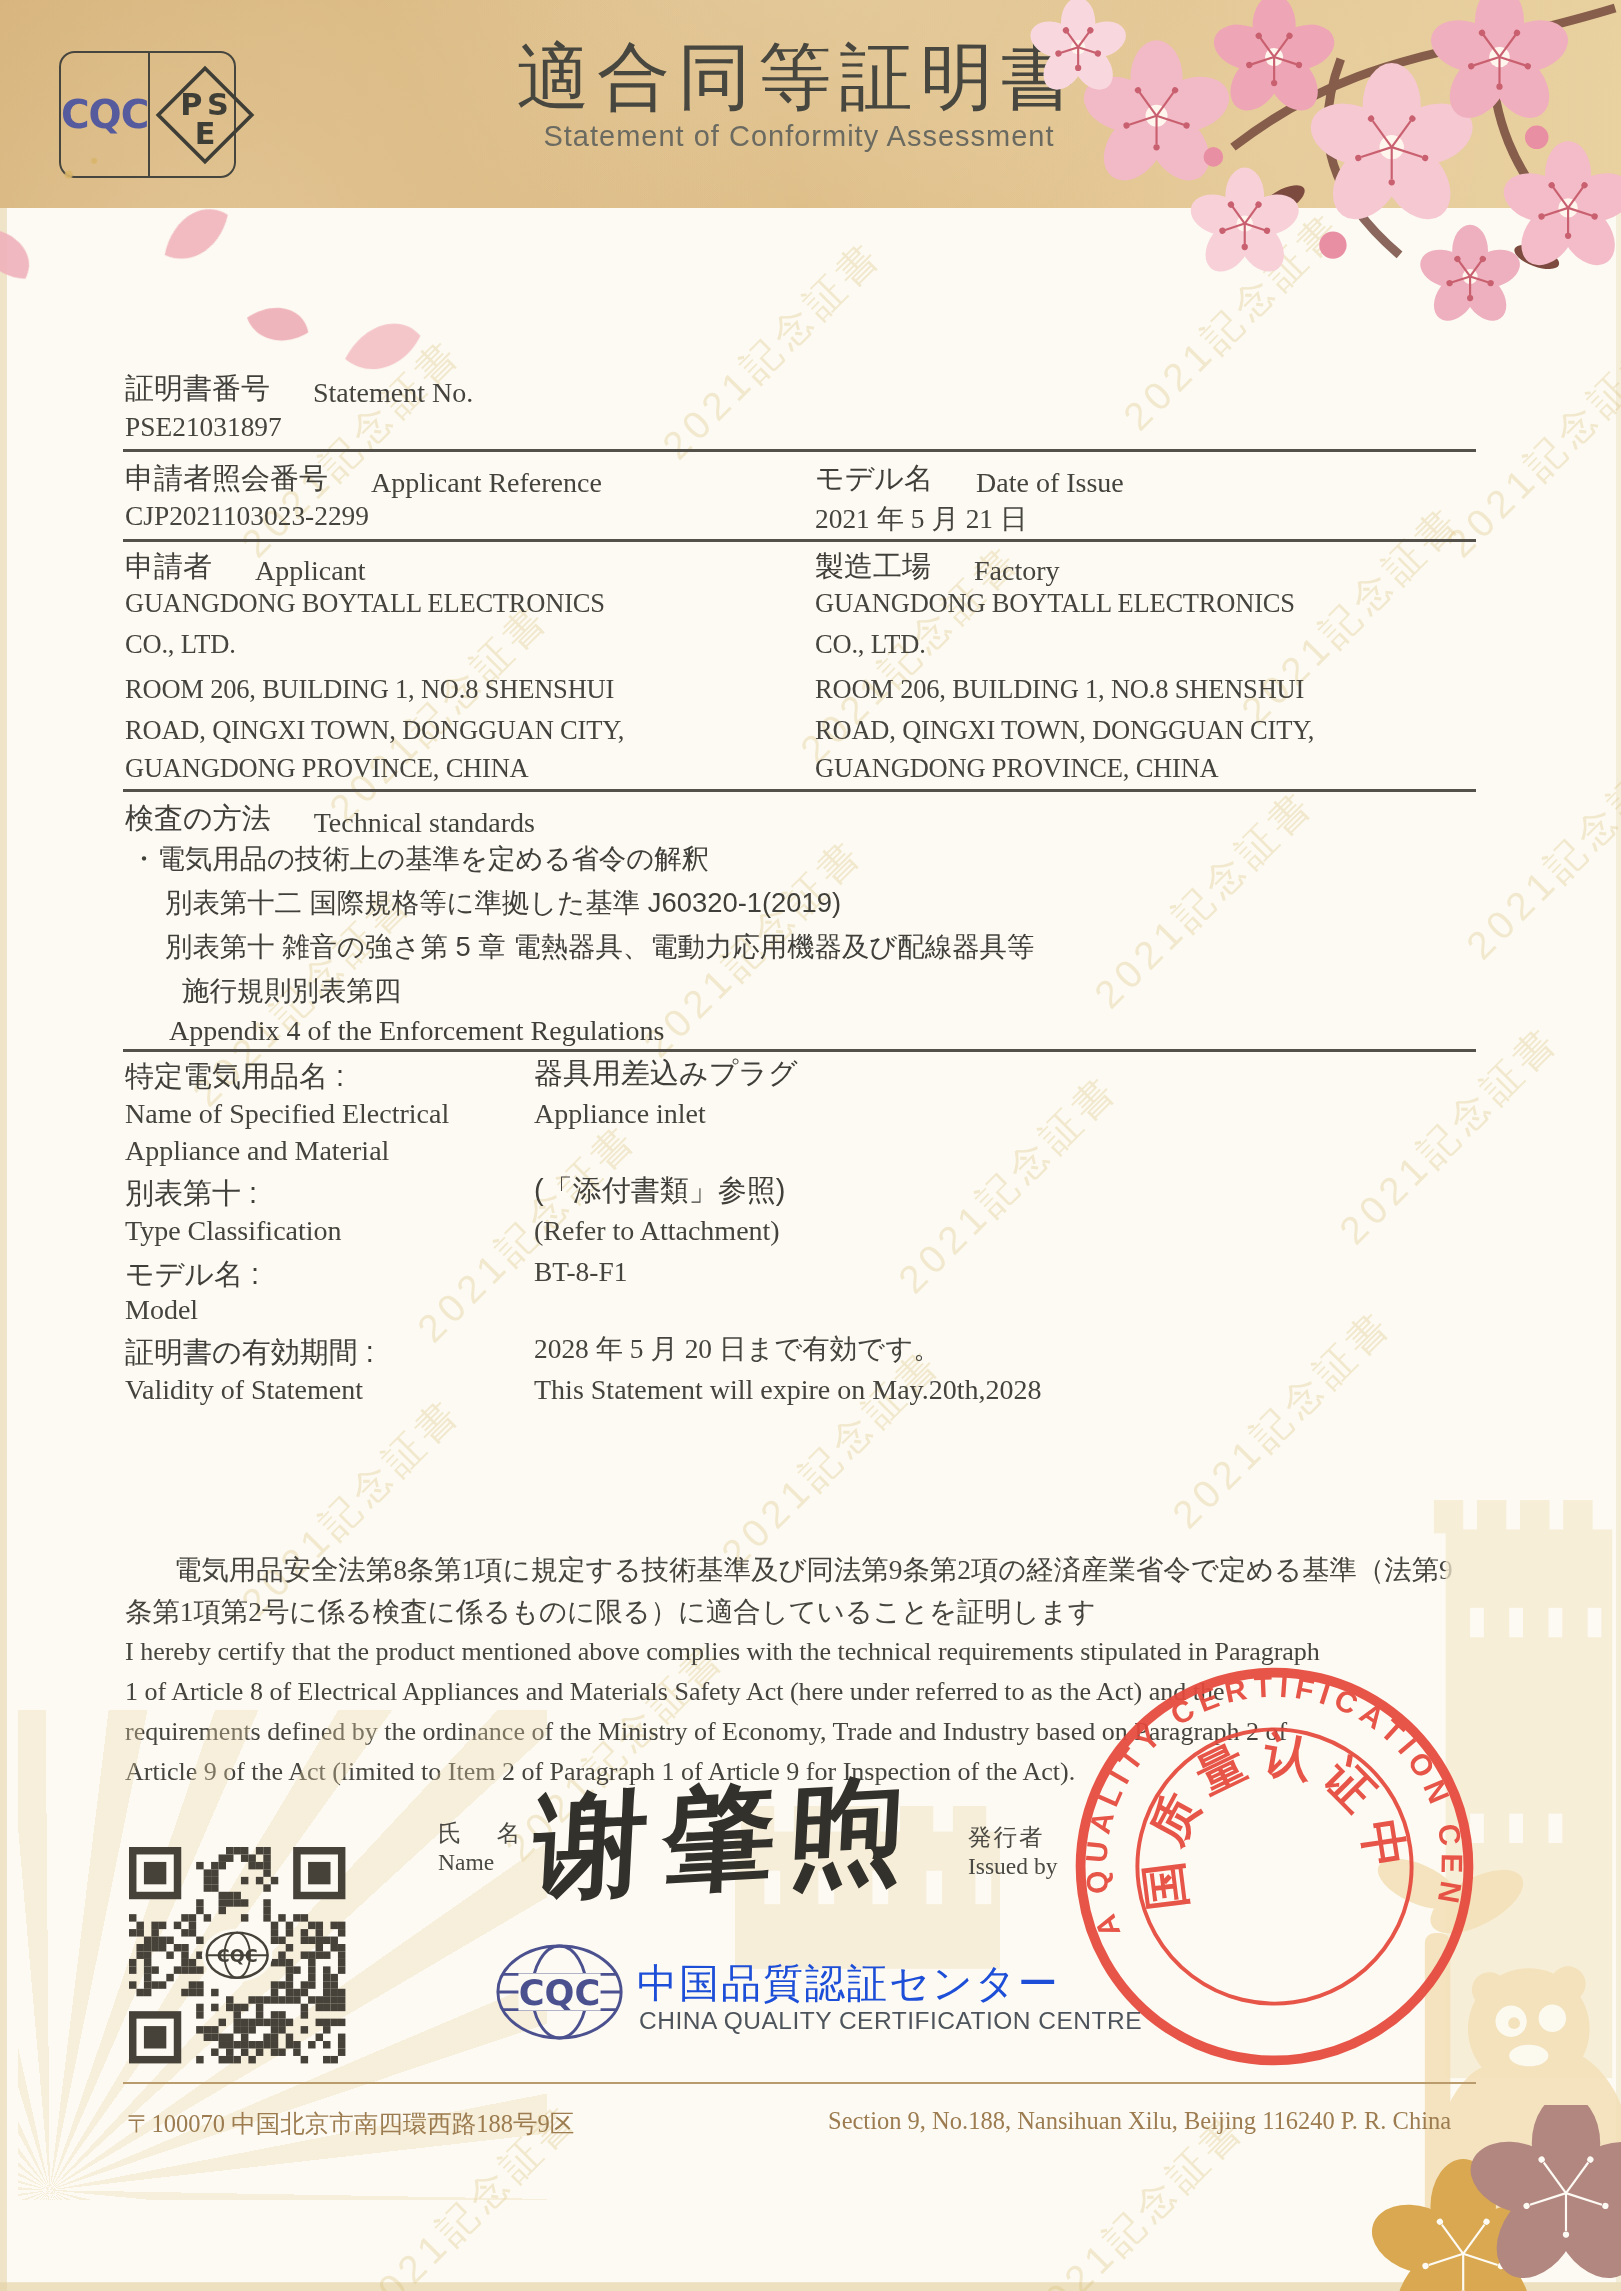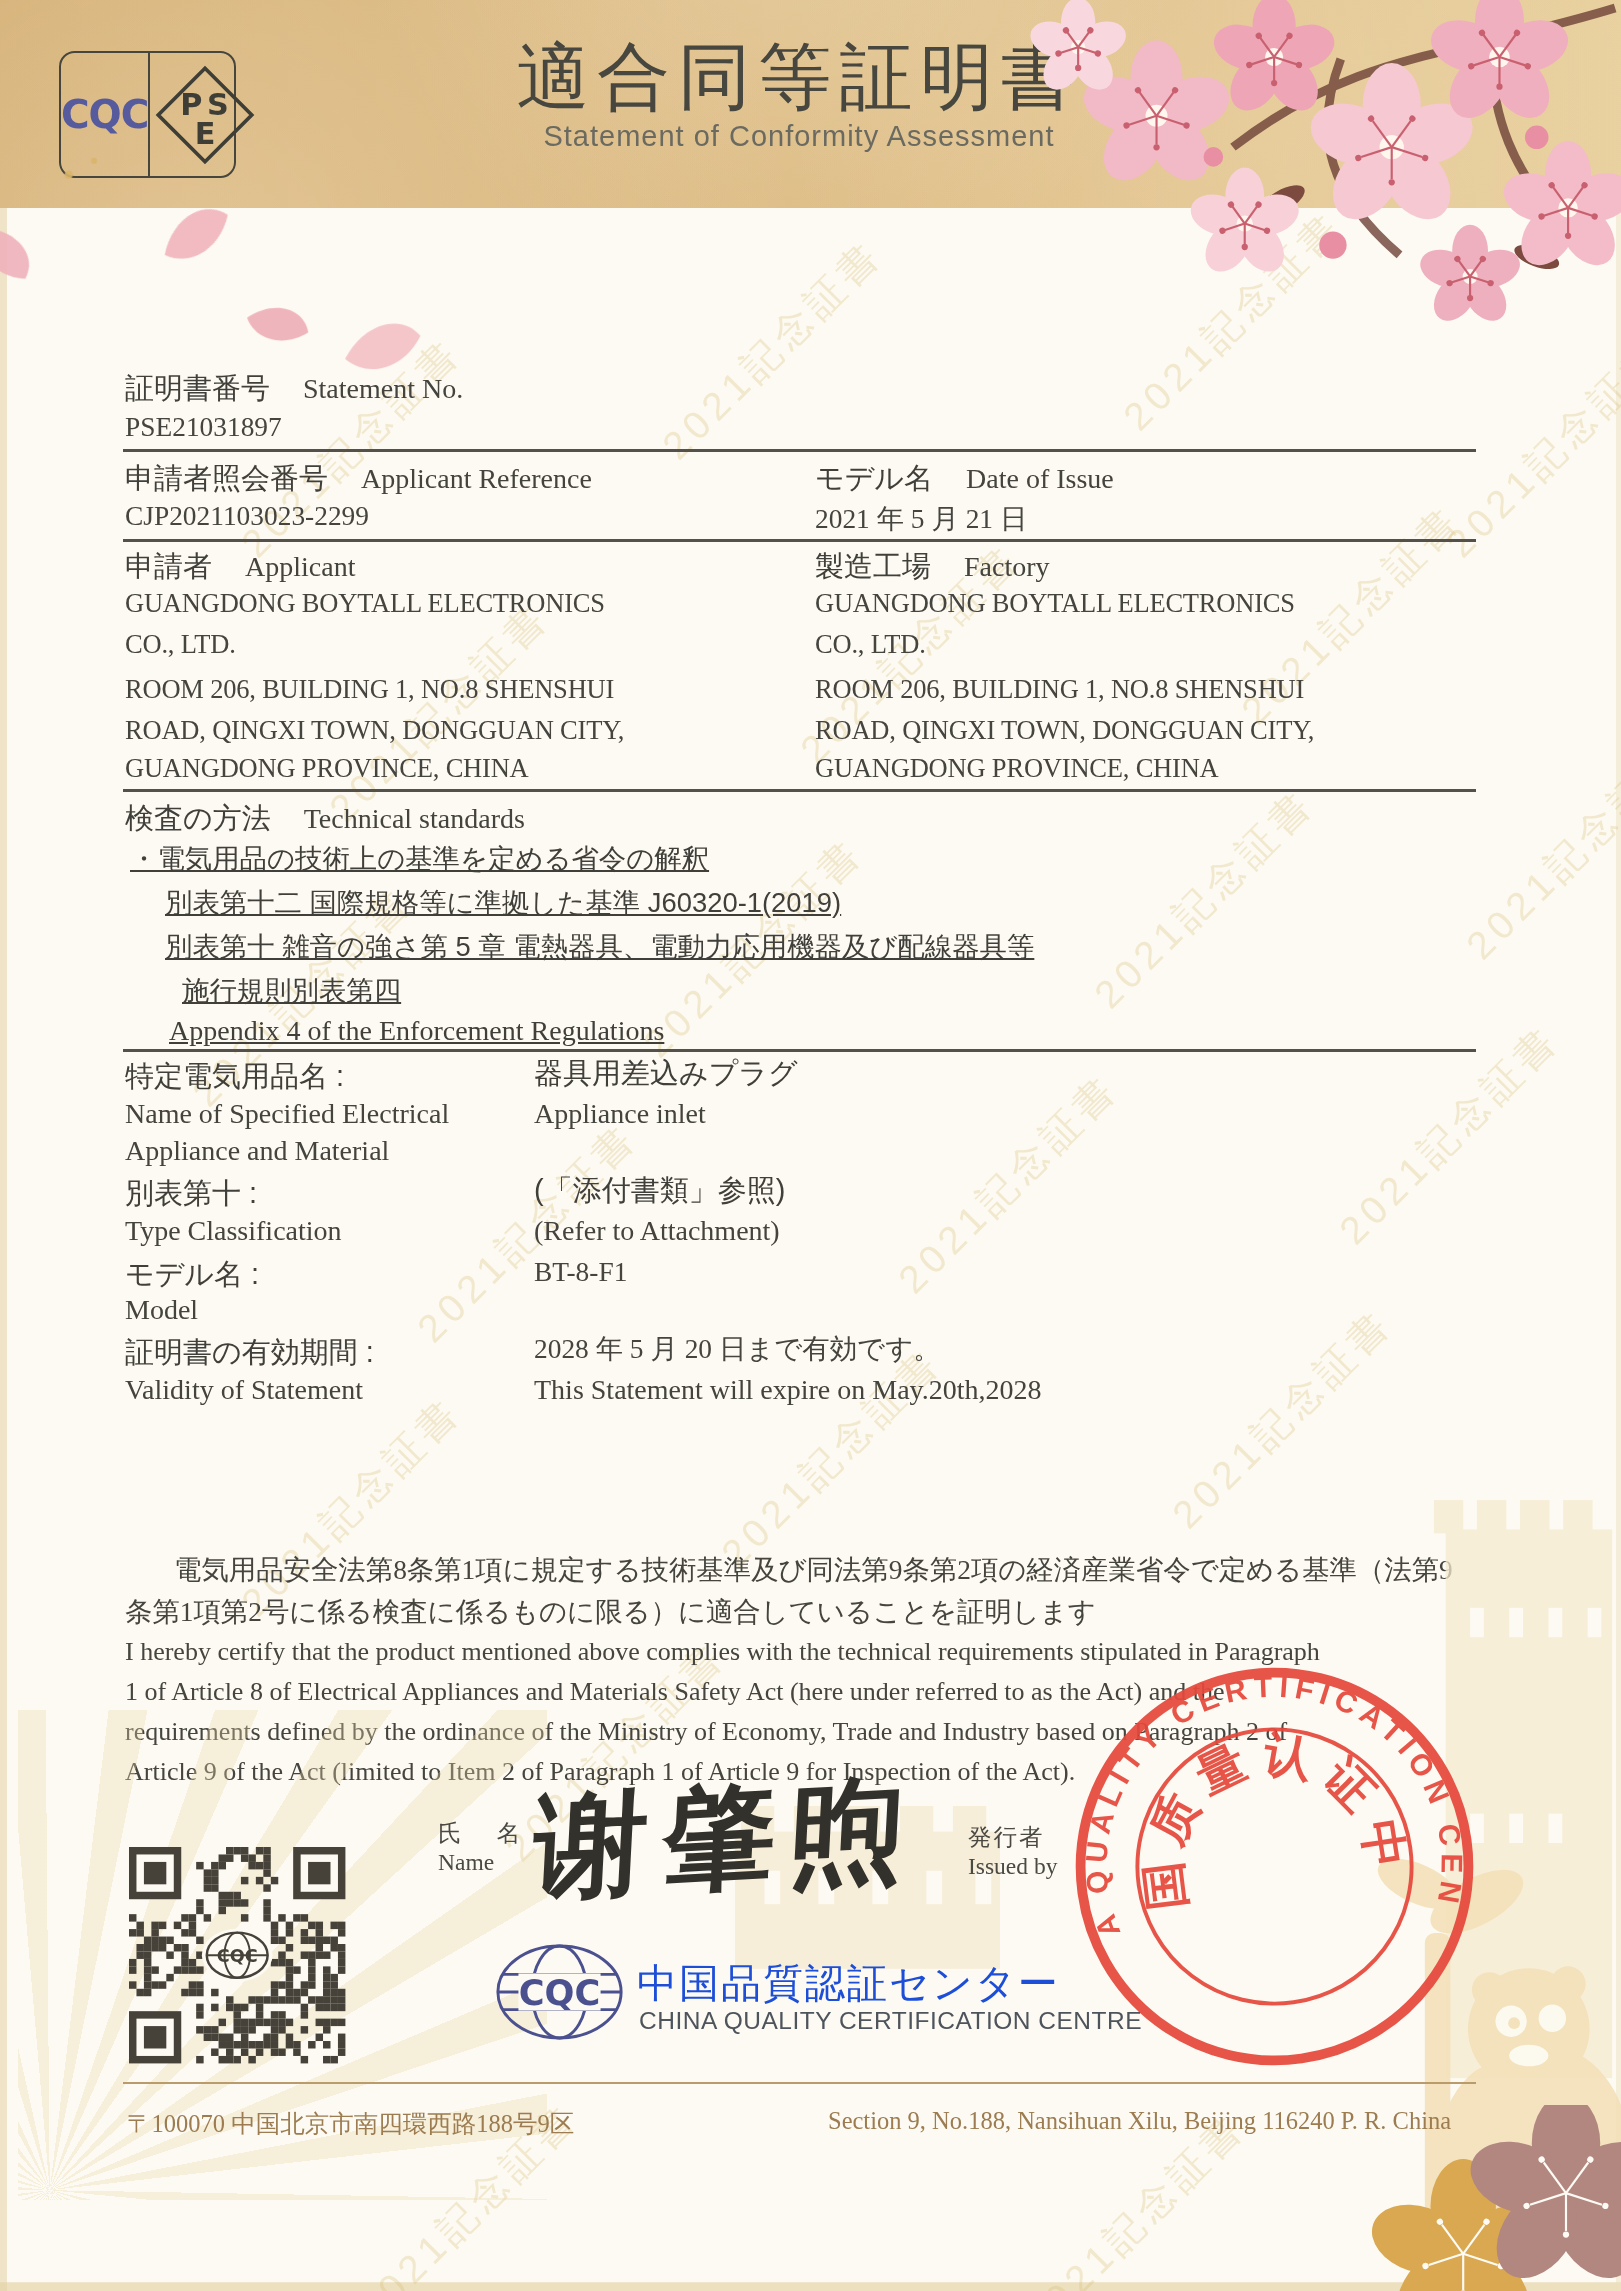--- a/index.html
+++ b/index.html
@@ -16,25 +16,25 @@
           linear-gradient(90deg,#d2ab6e,#dcbb83 52%,#e2c48f 78%,#e8cf9d);}
   .logo-box{left:59px;top:51px;width:173px;height:123px;border:2.9px solid #46463f;border-radius:15.7px;display:flex;}
   .logo-box .half{flex:1;display:flex;align-items:center;justify-content:center;}
   .logo-box .half+.half{border-left:2.9px solid #46463f;}
   .cqc-word{font-family:"DejaVu Sans","Liberation Sans",sans-serif;font-weight:bold;font-size:39px;letter-spacing:-1px;color:#565b9d;}
   .title{left:0;top:29px;width:1598px;text-align:center;font-size:73px;letter-spacing:7.8px;color:#474740;}
   .subtitle{left:0;top:120px;width:1598px;text-align:center;font-family:"Liberation Sans","DejaVu Sans",sans-serif;
             font-size:29px;color:#6b6a61;letter-spacing:1px;}
   .jl{font-family:"Liberation Sans","DejaVu Sans",sans-serif;font-weight:500;font-size:29px;color:#403f3a;}
   .el{font-size:28px;color:#44433d;}
-  .pair{display:flex;gap:33px;align-items:center;white-space:nowrap;}
+  .pair{display:flex;gap:43px;align-items:flex-end;white-space:nowrap;}
   .val{font-size:27.4px;white-space:nowrap;color:#45443e;}
   .addr{font-size:26.5px;white-space:nowrap;color:#45443e;letter-spacing:-0.2px;}
   .hr{height:2.9px;background:#53514a;}
-  .tech{font-family:"Liberation Sans","DejaVu Sans",sans-serif;font-weight:500;font-size:27.4px;color:#403f3a;white-space:nowrap;text-decoration:underline;}
+  .tech{font-family:"Liberation Sans","DejaVu Sans",sans-serif;font-weight:500;font-size:27.4px;color:#403f3a;white-space:nowrap;}
   .tech.en{font-family:"Liberation Serif","DejaVu Serif",serif;font-weight:400;font-size:28px;}
   .decl-jp{font-size:27.4px;white-space:nowrap;color:#45443e;}
   .decl-en{font-size:26px;white-space:nowrap;color:#45443e;}
   .sig-label{font-family:"Liberation Sans","DejaVu Sans",sans-serif;font-size:23.5px;color:#4a4943;letter-spacing:5.9px;}
   .sig-sub{font-size:23.5px;color:#4a4943;letter-spacing:0;}
   .signature{font-size:114px;font-weight:600;color:#33312b;transform:rotate(-3deg) skewX(-6deg);
              font-family:"DejaVu Serif","Liberation Serif",serif;white-space:nowrap;letter-spacing:13.7px;}
   .org-jp{font-family:"Liberation Sans","DejaVu Sans",sans-serif;font-size:40px;font-weight:500;color:#1d4ed8;letter-spacing:2px;}
   .org-en{font-family:"Liberation Sans","DejaVu Sans",sans-serif;font-size:24.5px;color:#4e545c;letter-spacing:0.5px;}
   .foot{font-size:24.5px;color:#9c7c50;white-space:nowrap;}

